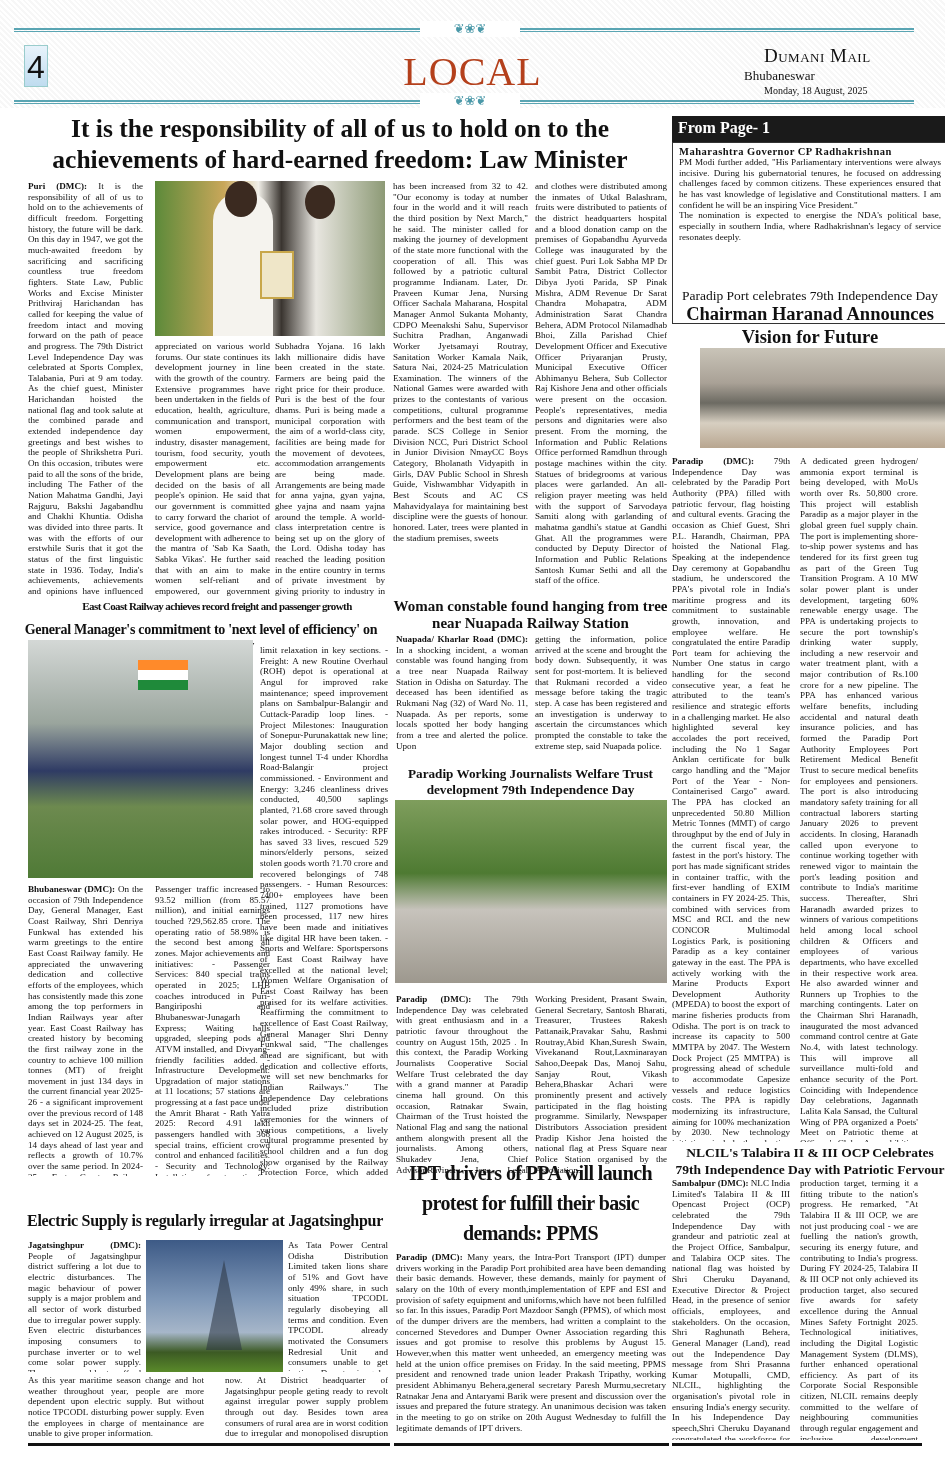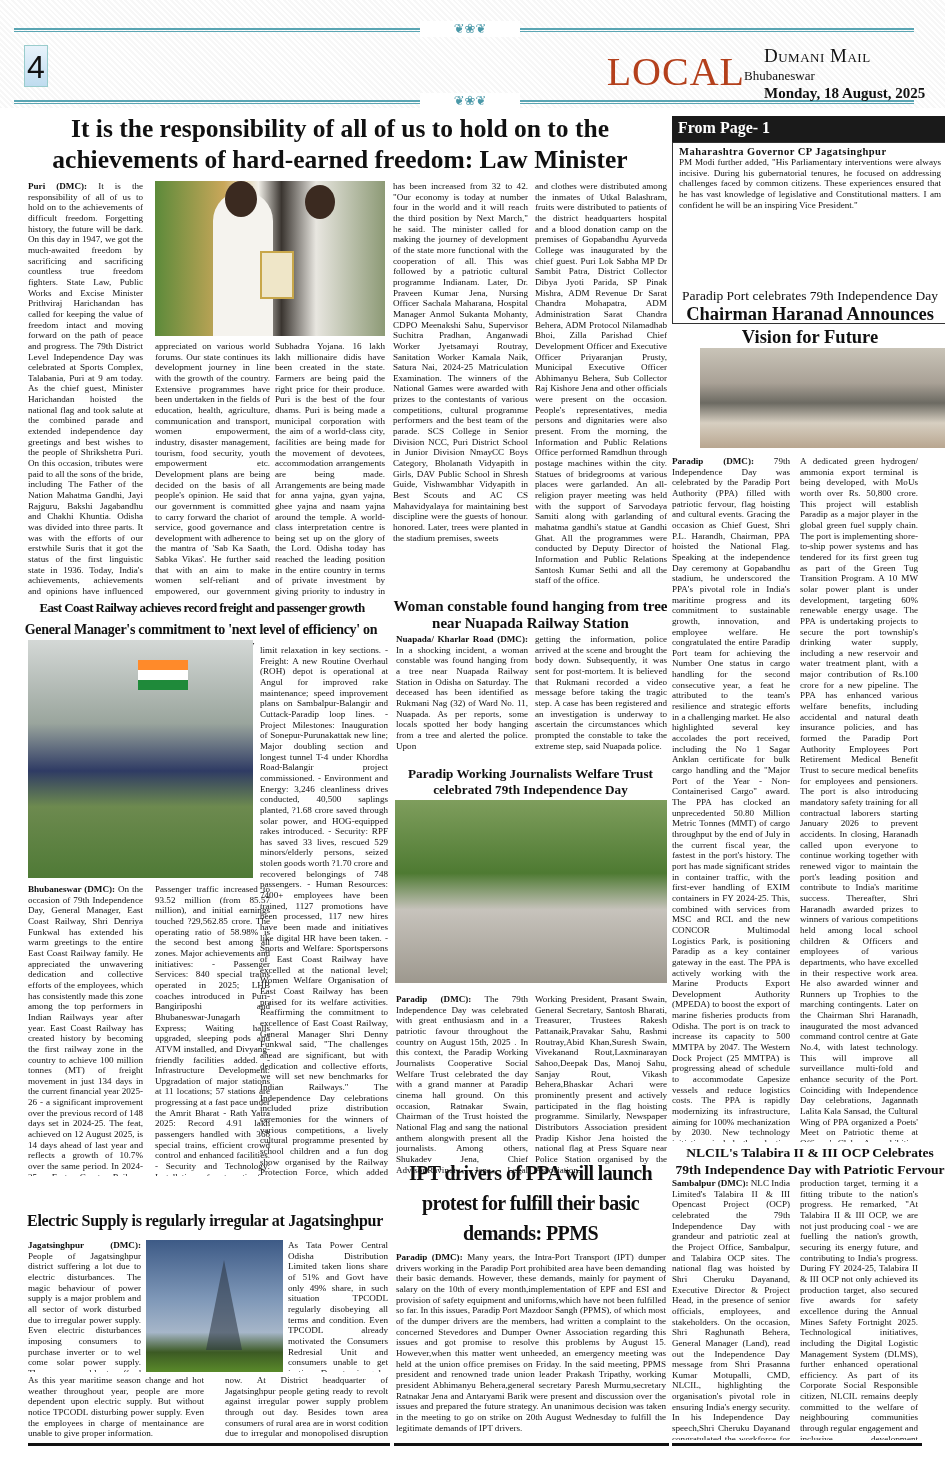--- a/index.html
+++ b/index.html
@@ -1,24 +1,24 @@
 <!DOCTYPE html>
 <html><head>
 <meta charset="utf-8">
 <style>
 *{box-sizing:border-box;margin:0;padding:0}
 body{width:945px;height:1473px;background:#fff;font-family:"Liberation Serif",serif;color:#111;position:relative;overflow:hidden}
 .abs{position:absolute}
 .hdr{left:0;top:0;width:945px;height:108px;background:repeating-linear-gradient(45deg,#f7f7f7 0 2px,#fff 2px 4px)}
 .hline{left:14px;width:900px;height:4px;border-top:2px solid #5aa5b3;border-bottom:1px solid #5aa5b3}
 .pgno{left:24px;top:45px;width:24px;height:42px;background:linear-gradient(#e8f3fb,#bfdcef);border:1px solid #9cc;font-size:32px;text-align:center;line-height:42px;font-family:"Liberation Sans",sans-serif}
-.local{left:200px;top:48px;width:545px;text-align:right;font-size:40px;color:#b4401c;letter-spacing:1px}
+.local{left:200px;top:48px;width:545px;text-align:center;font-size:40px;color:#b4401c;letter-spacing:1px}
 .mast{left:764px;top:45px;font-size:19px;font-variant:small-caps;letter-spacing:.5px}
 .city{left:744px;top:68px;font-size:13px}
-.date{left:764px;top:85px;font-size:15px;font-weight:bold}
+.date{left:764px;top:85px;font-size:10px;font-weight:normal}
 .h1{left:20px;top:113px;width:640px;text-align:center;font-size:25.5px;font-weight:bold;line-height:31px}
 .txt{font-size:9.1px;line-height:10.65px;text-align:justify;overflow:hidden}
 .b{font-weight:bold}
 .img{overflow:hidden}
 .fp{left:672px;top:116px;width:276px;height:26px;background:#1a1a1a;color:#fff;font-weight:bold;font-size:16px;padding:3px 6px;font-family:"Liberation Serif",serif}
 .fpbox{left:672px;top:142px;width:276px;height:182px;border:1px solid #333;padding:3px 6px}
 .h2{text-align:center;font-weight:bold}
 .rule{height:3px;background:#111}
 </style>
 </head>
@@ -43,44 +43,45 @@
   <div style="position:absolute;left:105px;top:70px;width:34px;height:48px;background:#efe6c8;border:2px solid #c8a74a"></div>
   <div style="position:absolute;left:150px;top:4px;width:30px;height:34px;background:#3b2a20;border-radius:50%"></div>
 </div>
 <div class="abs txt" style="left:155px;top:341px;width:115px;height:258px">appreciated on various world forums. Our state continues its development journey in line with the growth of the country. Extensive programmes have been undertaken in the fields of education, health, agriculture, communication and transport, women empowerment, industry, disaster management, tourism, food security, youth empowerment etc. Development plans are being decided on the basis of all people's opinion. He said that our government is committed to carry forward the chariot of service, good governance and development with adherence to the mantra of 'Sab Ka Saath, Sabka Vikas'. He further said that with an aim to make women self-reliant and empowered, our government has benefited more than one crore women under the</div>
 <div class="abs txt" style="left:275px;top:341px;width:110px;height:258px">Subhadra Yojana. 16 lakh lakh millionaire didis have been created in the state. Farmers are being paid the right price for their produce. Puri is the best of the four dhams. Puri is being made a municipal corporation with the aim of a world-class city, facilities are being made for the movement of devotees, accommodation arrangements are being made. Arrangements are being made for anna yajna, gyan yajna, ghee yajna and naam yajna around the temple. A world-class interpretation centre is being set up on the glory of the Lord. Odisha today has reached the leading position in the entire country in terms of private investment by giving priority to industry in all districts and entrepreneurship in all districts. The age limit for government jobs</div>
 <div class="abs txt" style="left:393px;top:181px;width:135px;height:418px">has been increased from 32 to 42. "Our economy is today at number four in the world and it will reach the third position by Next March," he said. The minister called for making the journey of development of the state more functional with the cooperation of all. This was followed by a patriotic cultural programme Indianam. Later, Dr. Praveen Kumar Jena, Nursing Officer Sachala Maharana, Hospital Manager Anmol Sukanta Mohanty, CDPO Meenakshi Sahu, Supervisor Suchitra Pradhan, Anganwadi Worker Jyetsamayi Routray, Sanitation Worker Kamala Naik, Satura Nai, 2024-25 Matriculation Examination. The winners of the National Games were awarded with prizes to the contestants of various competitions, cultural programme performers and the best team of the parade. SCS College in Senior Division NCC, Puri District School in Junior Division NmayCC Boys Category, Bholanath Vidyapith in Girls, DAV Public School in Shresh Guide, Vishwambhar Vidyapith in Best Scouts and AC CS Mahavidyalaya for maintaining best discipline were the guests of honour. honored. Later, trees were planted in the stadium premises, sweets</div>
 <div class="abs txt" style="left:535px;top:181px;width:132px;height:410px">and clothes were distributed among the inmates of Utkal Balashram, fruits were distributed to patients of the district headquarters hospital and a blood donation camp on the premises of Gopabandhu Ayurveda College was inaugurated by the chief guest. Puri Lok Sabha MP Dr Sambit Patra, District Collector Dibya Jyoti Parida, SP Pinak Mishra, ADM Revenue Dr Sarat Chandra Mohapatra, ADM Administration Sarat Chandra Behera, ADM Protocol Nilamadhab Bhoi, Zilla Parishad Chief Development Officer and Executive Officer Priyaranjan Prusty, Municipal Executive Officer Abhimanyu Behera, Sub Collector Raj Kishore Jena and other officials were present on the occasion. People's representatives, media persons and dignitaries were also present. From the morning, the Information and Public Relations Office performed Ramdhun through postage machines within the city. Statues of bridegrooms at various places were garlanded. An all-religion prayer meeting was held with the support of Sarvodaya Samiti along with garlanding of mahatma gandhi's statue at Gandhi Ghat. All the programmes were conducted by Deputy Director of Information and Public Relations Santosh Kumar Sethi and all the staff of the office.</div>
 
 <div class="abs fp">From Page- 1</div>
 <div class="abs fpbox">
-  <div class="b" style="font-size:10.5px;letter-spacing:.5px">Maharashtra Governor CP Jagatsinghpur</div>
+  <div class="b" style="font-size:10.5px;letter-spacing:.5px">Maharashtra Governor CP Radhakrishnan</div>
   <div class="txt">PM Modi further added, "His Parliamentary interventions were always incisive. During his gubernatorial tenures, he focused on addressing challenges faced by common citizens. These experiences ensured that he has vast knowledge of legislative and Constitutional matters. I am confident he will be an inspiring Vice President."</div>
+  <div class="txt">The nomination is expected to energise the NDA's political base, especially in southern India, where Radhakrishnan's legacy of service resonates deeply.</div>
 </div>
 
 <div class="abs h2" style="left:672px;top:288px;width:276px;font-size:13.5px;font-weight:normal">Paradip Port celebrates 79th Independence Day</div>
 <div class="abs h2" style="left:672px;top:303px;width:276px;font-size:18.5px;line-height:23px">Chairman Haranad Announces Vision for Future</div>
 <div class="abs img" style="left:700px;top:348px;width:245px;height:100px;background:linear-gradient(180deg,#c9c4b8 0%,#a9a196 35%,#6c6a62 55%,#d7cfc1 75%,#b8a690 100%)"></div>
 <div class="abs txt" style="left:672px;top:456px;width:118px;height:686px"><span class="b">Paradip (DMC):</span> <span>79th Independence Day was celebrated by the Paradip Port Authority (PPA) filled with patriotic fervour, flag hoisting and cultural events. Gracing the occasion as Chief Guest, Shri P.L. Harandh, Chairman, PPA hoisted the National Flag. Speaking at the independence Day ceremony at Gopabandhu stadium, he underscored the PPA's pivotal role in India's maritime progress and its commitment to sustainable growth, innovation, and employee welfare. He congratulated the entire Paradip Port team for achieving the Number One status in cargo handling for the second consecutive year, a feat he attributed to the team's resilience and strategic efforts in a challenging market. He also highlighted several key accolades the port received, including the No 1 Sagar Anklan certificate for bulk cargo handling and the "Major Port of the Year - Non-Containerised Cargo" award. The PPA has clocked an unprecedented 50.80 Million Metric Tonnes (MMT) of cargo throughput by the end of July in the current fiscal year, the fastest in the port's history. The port has made significant strides in container traffic, with the first-ever handling of EXIM containers in FY 2024-25. This, combined with services from MSC and RCL and the new CONCOR Multimodal Logistics Park, is positioning Paradip as a key container gateway in the east. The PPA is actively working with the Marine Products Export Development Authority (MPEDA) to boost the export of marine fisheries products from Odisha. The port is on track to increase its capacity to 500 MMTPA by 2047. The Western Dock Project (25 MMTPA) is progressing ahead of schedule to accommodate Capesize vessels and reduce logistics costs. The PPA is rapidly modernizing its infrastructure, aiming for 100% mechanization by 2030. New technology initiatives include the adoption of an AI-based harbor management system, the inauguration of a state-of-the-art command and control centre, and the upcoming launch of a next-generation Vessel Traffic Management and Information System. These initiatives are part of the broader vision to transform Paradip into a smart port by 2030. In line with India's net-zero targets, Paradip Port is committed to becoming a net-zero port by 2050.</span></div>
 <div class="abs txt" style="left:800px;top:456px;width:118px;height:686px">A dedicated green hydrogen/ ammonia export terminal is being developed, with MoUs worth over Rs. 50,800 crore. This project will establish Paradip as a major player in the global green fuel supply chain. The port is implementing shore-to-ship power systems and has tendered for its first green tug as part of the Green Tug Transition Program. A 10 MW solar power plant is under development, targeting 60% renewable energy usage. The PPA is undertaking projects to secure the port township's drinking water supply, including a new reservoir and water treatment plant, with a major contribution of Rs.100 crore for a new pipeline. The PPA has enhanced various welfare benefits, including accidental and natural death insurance policies, and has formed the Paradip Port Authority Employees Port Retirement Medical Benefit Trust to secure medical benefits for employees and pensioners. The port is also introducing mandatory safety training for all contractual laborers starting January 2026 to prevent accidents. In closing, Haranadh called upon everyone to continue working together with renewed vigor to maintain the port's leading position and contribute to India's maritime success. Thereafter, Shri Haranadh awarded prizes to winners of various competitions held among local school children &amp; Officers and employees of various departments, who have excelled in their respective work area. He also awarded winner and Runners up Trophies to the marching contingents. Later on the Chairman Shri Haranadh, inaugurated the most advanced command control centre at Gate No.4, with latest technology. This will improve all surveillance multi-fold and enhance security of the Port. Coinciding with Independence Day celebrations, Jagannath Lalita Kala Sansad, the Cultural Wing of PPA organized a Poets' Meet on Patriotic theme at Officers' Club. An exhibition Football match was held in the afternoon between Paradip Port team and Jagatsinghpur Football Academy, Maindpur. In the evening, inter-school dance competitions on patriotic themes were held among school children at Biju Convention Centre. The winners were awarded by Chairman, PPA.</div>
 
-<div class="abs h2" style="left:17px;top:600px;width:370px;font-size:13px;letter-spacing:-.6px">East Coast Railway achieves record freight and passenger growth</div>
+<div class="abs h2" style="left:32px;top:600px;width:370px;font-size:11px;letter-spacing:-.6px">East Coast Railway achieves record freight and passenger growth</div>
 <div class="abs h2" style="left:16px;top:622px;width:370px;font-size:14px;letter-spacing:-.3px">General Manager's commitment to 'next level of efficiency' on Independence Day</div>
 <div class="abs img" style="left:28px;top:640px;width:225px;height:238px;background:linear-gradient(180deg,#d4d8d6 0%,#9aa59d 35%,#2f3b64 55%,#6d8a4f 70%,#4f7a36 100%)">
   <div style="position:absolute;left:110px;top:20px;width:50px;height:30px;background:linear-gradient(#ff8a2a 0 33%,#fff 33% 66%,#1f8a3a 66%)"></div>
 </div>
 <div class="abs txt" style="left:28px;top:884px;width:115px;height:292px"><span class="b">Bhubaneswar (DMC):</span> <span>On the occasion of 79th Independence Day, General Manager, East Coast Railway, Shri Denriya Funkwal has extended his warm greetings to the entire East Coast Railway family. He appreciated the unwavering dedication and collective efforts of the employees, which has consistently made this zone among the top performers in Indian Railways year after year. East Coast Railway has created history by becoming the first railway zone in the country to achieve 100 million tonnes (MT) of freight movement in just 134 days in the current financial year 2025-26 - a significant improvement over the previous record of 148 days set in 2024-25. The feat, achieved on 12 August 2025, is 14 days ahead of last year and reflects a growth of 10.7% over the same period. In 2024-25, East Coast Railway retained its top position in freight traffic for the eighth consecutive year with 259.25 MT, surpassing the previous year's 256.22 MT.</span></div>
 <div class="abs txt" style="left:155px;top:884px;width:115px;height:292px">Passenger traffic increased to 93.52 million (from 85.57 million), and initial earnings touched ?29,562.85 crore. The operating ratio of 58.98% is the second best among all zones. Major achievements and initiatives: - Passenger Services: 840 special trains operated in 2025; LHB coaches introduced in Puri-Bangiriposhi and Bhubaneswar-Junagarh Express; Waiting halls upgraded, sleeping pods and ATVM installed, and Divyang-friendly facilities added. - Infrastructure Development: Upgradation of major stations at 11 locations; 57 stations are progressing at a fast pace under the Amrit Bharat - Rath Yatra 2025: Record 4.91 lakh passengers handled with 368 special trains, efficient crowd control and enhanced facilities. - Security and Technology: Installation of automatic fire detection system, implementation of fencing, interlocking and auto-signaling works, elephant intrusion detection and speed</div>
 <div class="abs txt" style="left:260px;top:645px;width:128px;height:532px">limit relaxation in key sections. - Freight: A new Routine Overhaul (ROH) depot is operational at Angul for improved rake maintenance; speed improvement plans on Sambalpur-Balangir and Cuttack-Paradip loop lines. - Project Milestones: Inauguration of Sonepur-Purunakattak new line; Major doubling section and longest tunnel T-4 under Khordha Road-Balangir project commissioned. - Environment and Energy: 3,246 cleanliness drives conducted, 40,500 saplings planted, ?1.68 crore saved through solar power, and HOG-equipped rakes introduced. - Security: RPF has saved 33 lives, rescued 529 minors/elderly persons, seized stolen goods worth ?1.70 crore and recovered belongings of 748 passengers. - Human Resources: 7400+ employees have been trained, 1127 promotions have been processed, 117 new hires have been made and initiatives like digital HR have been taken. - Sports and Welfare: Sportspersons of East Coast Railway have excelled at the national level; Women Welfare Organisation of East Coast Railway has been praised for its welfare activities. Reaffirming the commitment to excellence of East Coast Railway, General Manager Shri Denny Funkwal said, "The challenges ahead are significant, but with dedication and collective efforts, we will set new benchmarks for Indian Railways." The Independence Day celebrations included prize distribution ceremonies for the winners of various competitions, a lively cultural programme presented by school children and a fun dog show organised by the Railway Protection Force, which added excitement and colour to the event.</div>
 
 <div class="abs h2" style="left:393px;top:598px;width:275px;font-size:15px;line-height:17px">Woman constable found hanging from tree near Nuapada Railway Station</div>
 <div class="abs txt" style="left:396px;top:634px;width:132px;height:125px"><span class="b">Nuapada/ Kharlar Road (DMC):</span> <span>In a shocking incident, a woman constable was found hanging from a tree near Nuapada Railway Station in Odisha on Saturday. The deceased has been identified as Rukmani Nag (32) of Ward No. 11, Nuapada. As per reports, some locals spotted her body hanging from a tree and alerted the police. Upon</span></div>
 <div class="abs txt" style="left:535px;top:634px;width:132px;height:125px">getting the information, police arrived at the scene and brought the body down. Subsequently, it was sent for post-mortem. It is believed that Rukmani recorded a video message before taking the tragic step. A case has been registered and an investigation is underway to ascertain the circumstances which prompted the constable to take the extreme step, said Nuapada police.</div>
 
-<div class="abs h2" style="left:393px;top:766px;width:275px;font-size:13.2px;line-height:16px">Paradip Working Journalists Welfare Trust celebrated 79th Independence Day</div>
+<div class="abs h2" style="left:393px;top:766px;width:275px;font-size:13.2px;line-height:16px">Paradip Working Journalists Welfare Trust development 79th Independence Day</div>
 <div class="abs img" style="left:395px;top:800px;width:272px;height:183px;background:linear-gradient(180deg,#7f9e5d 0%,#4e7a32 40%,#c7c3bc 60%,#9d988e 100%)"></div>
 <div class="abs txt" style="left:396px;top:994px;width:132px;height:182px"><span class="b">Paradip (DMC):</span> <span>The 79th Independence Day was celebrated with great enthusiasm and in a patriotic favour throughout the country on August 15th, 2025 . In this context, the Paradip Working Journalists Cooperative Social Welfare Trust celebrated the day with a grand manner at Paradip cinema hall ground. On this occasion, Ratnakar Swain, Chairman of the Trust hoisted the National Flag and sang the national anthem alongwith present all the journalists. Among others, Shukadev Jena, Chief Advisor,Ravindra Jena, Legal Advisor,Sasanka Acharya, President, Sudhansu Nayak,</span></div>
 <div class="abs txt" style="left:535px;top:994px;width:132px;height:182px">Working President, Prasant Swain, General Secretary, Santosh Bharati, Treasurer, Trustees Rakesh Pattanaik,Pravakar Sahu, Rashmi Routray,Abid Khan,Suresh Swain, Vivekanand Rout,Laxminarayan Sahoo,Deepak Das, Manoj Sahu, Sanjay Rout, Vikash Behera,Bhaskar Achari were prominently present and actively participated in the flag hoisting programme. Similarly, Newspaper Distributors Association president Pradip Kishor Jena hoisted the national flag at Press Square near Police Station organised by the Association.</div>
 
 <div class="abs h2" style="left:393px;top:1158px;width:275px;font-size:20px;line-height:30px;letter-spacing:-.6px">IPT drivers of PPA will launch protest for fulfill their basic demands: PPMS</div>
 <div class="abs txt" style="left:396px;top:1252px;width:270px;height:185px"><span class="b">Paradip (DMC):</span> <span>Many years, the Intra-Port Transport (IPT) dumper drivers working in the Paradip Port prohibited area have been demanding their basic demands. However, these demands, mainly for payment of salary on the 10th of every month,implementation of EPF and ESI and provision of safety equipment and uniforms,which have not been fulfilled so far. In this issues, Paradip Port Mazdoor Sangh (PPMS), of which most of the dumper drivers are the members, had written a complaint to the concerned Stevedores and Dumper Owner Association regarding this issues and got promise to resolve this problems by August 15. However,when this matter went unheeded, an emergency meeting was held at the union office premises on Friday. In the said meeting, PPMS president and renowned trade union leader Prakash Tripathy, working president Abhimanyu Behera,general secretary Paresh Murmu,secretary Ratnakar Jena and Antaryami Barik were present and discussion over the issues and prepared the future strategy. An unanimous decision was taken in the meeting to go on strike on 20th August Wednesday to fulfill the legitimate demands of IPT drivers.</span></div>
 
 <div class="abs h2" style="left:20px;top:1212px;width:370px;font-size:16px;letter-spacing:-.3px">Electric Supply is regularly irregular at Jagatsinghpur</div>
 <div class="abs txt" style="left:28px;top:1240px;width:113px;height:132px"><span class="b">Jagatsinghpur (DMC):</span> <span>People of Jagatsinghpur district suffering a lot due to electric disturbances. The magic behaviour of power supply is a major problem and all sector of work disturbed due to irregular power supply. Even electric disturbances imposing consumers to purchase inverter or to wel come solar power supply. Those eere unable to afford price they are suffering.</span></div>
 <div class="abs img" style="left:146px;top:1240px;width:137px;height:132px;background:linear-gradient(180deg,#3d5a86 0%,#7f98b8 45%,#a6b6c9 70%,#3c5a24 85%,#5a8a2a 100%)">

